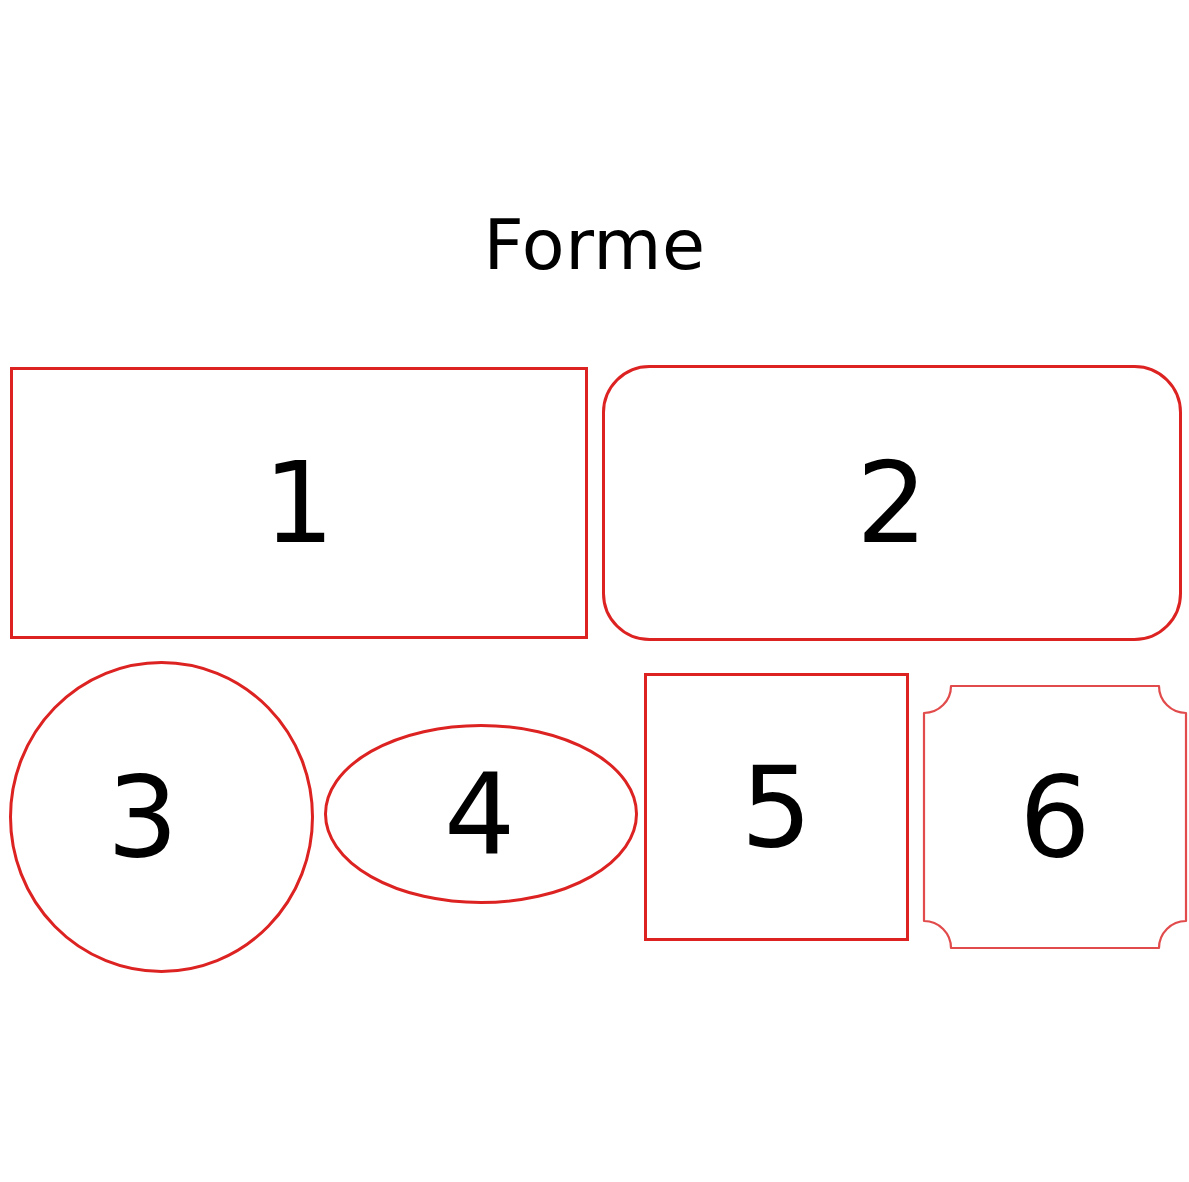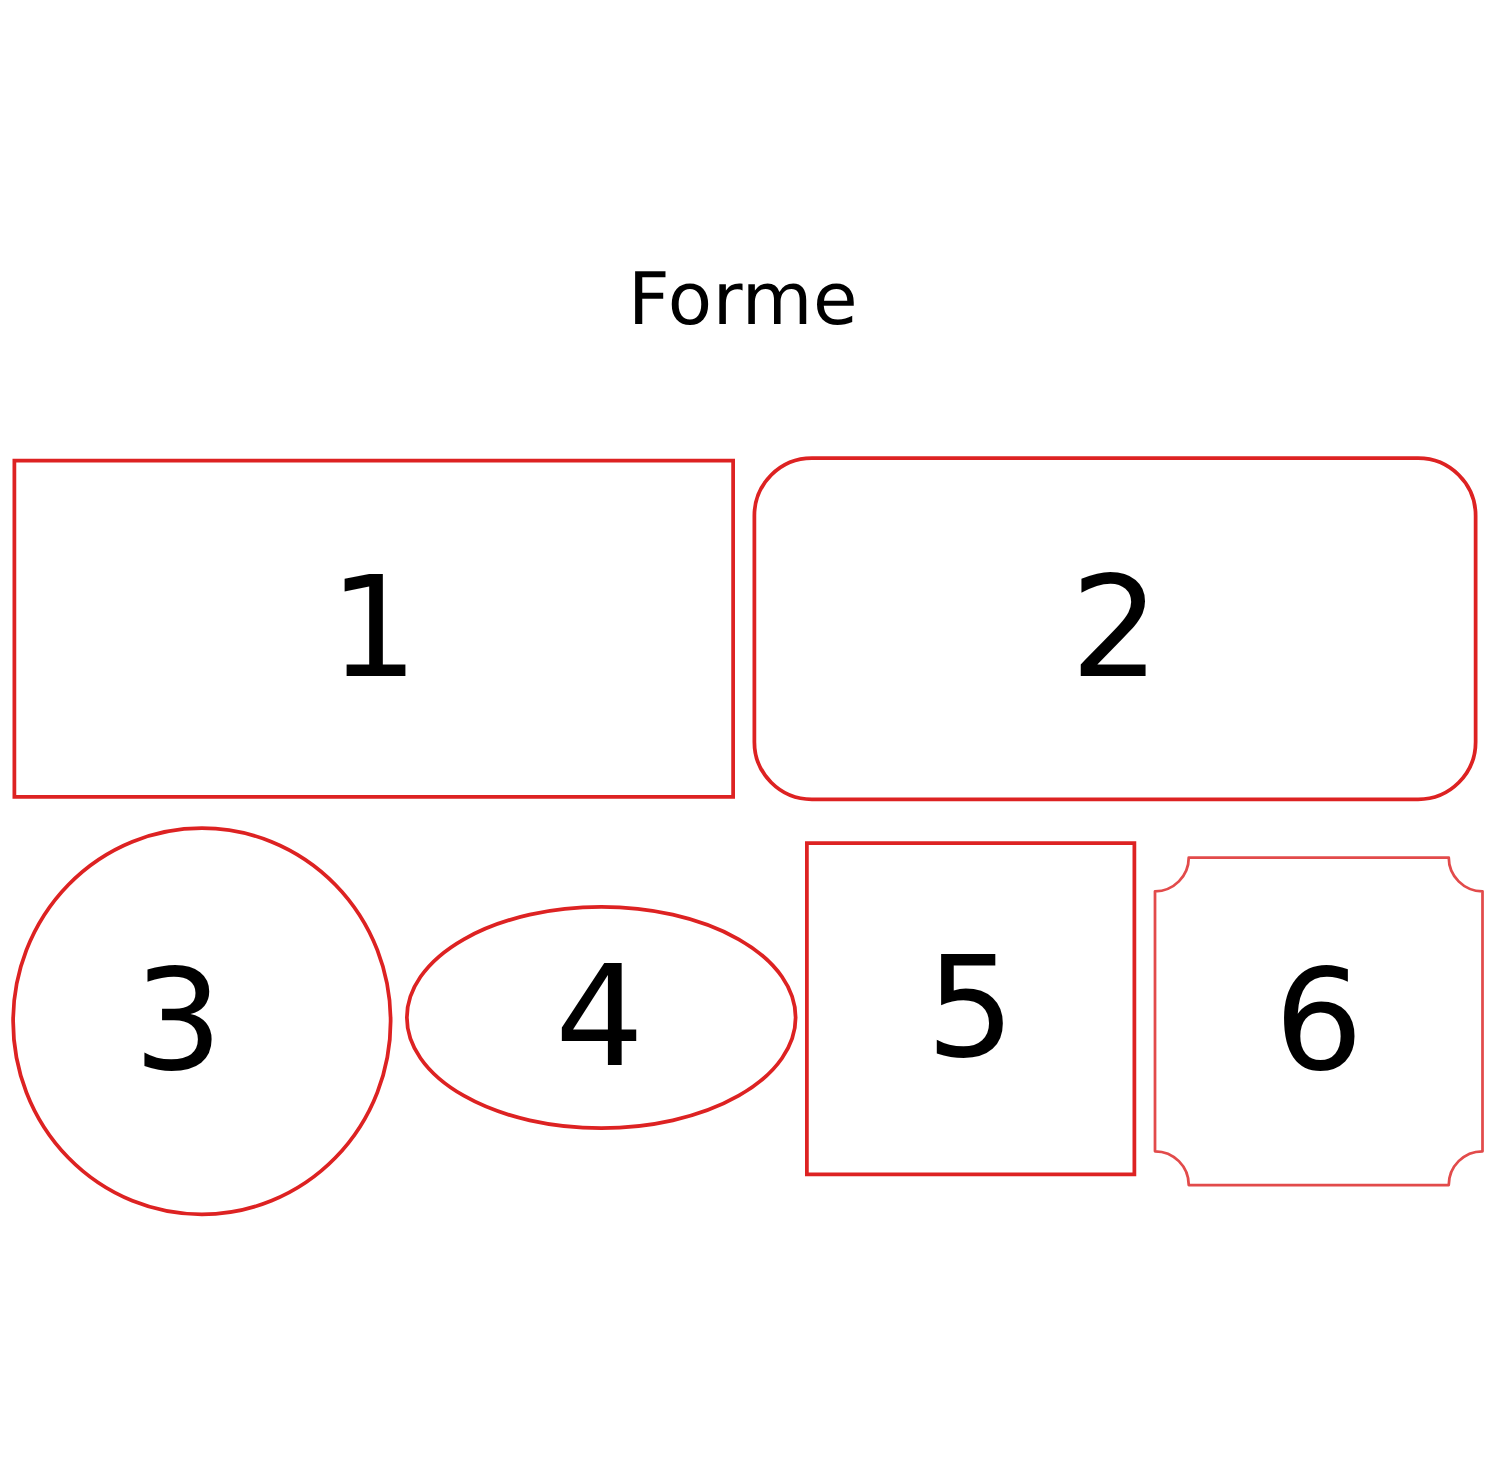--- a/index.html
+++ b/index.html
@@ -19,21 +19,21 @@
     overflow: hidden;
   }
   
   .title {
     position: absolute;
     left: 0;
     top: 210px;
     width: 1189px;
     text-align: center;
     font-family: "DejaVu Sans", sans-serif;
-    font-size: 58px;
+    font-size: 70px;
     font-weight: 400;
     line-height: 1;
     color: #000000;
     letter-spacing: 0.5px;
     white-space: nowrap;
   }
   
   .shape {
     position: absolute;
   }

